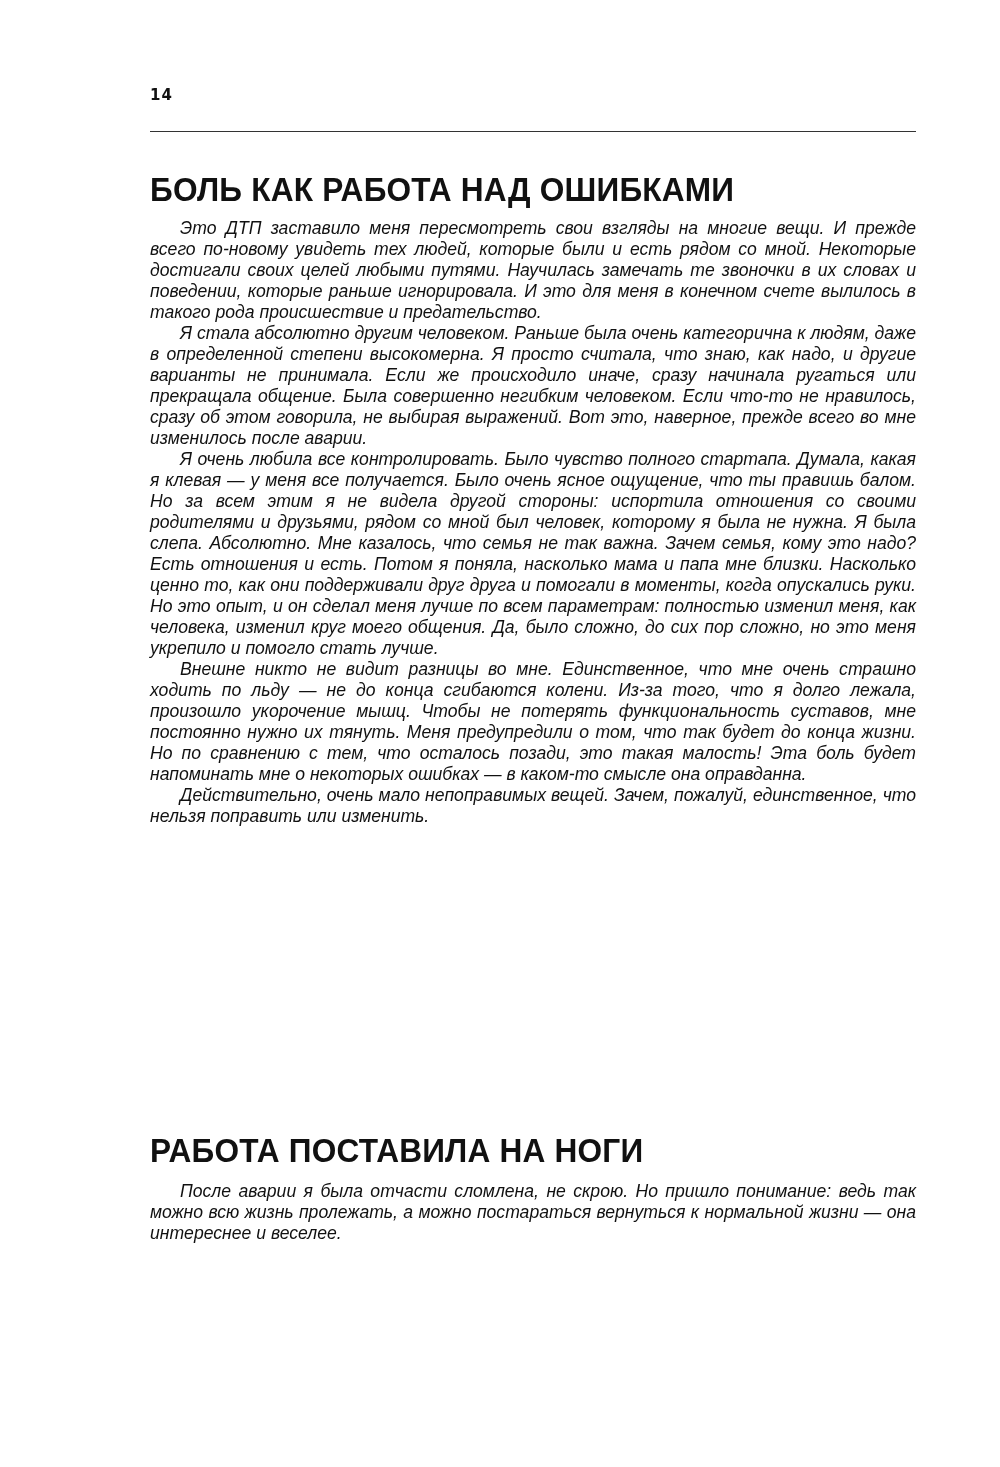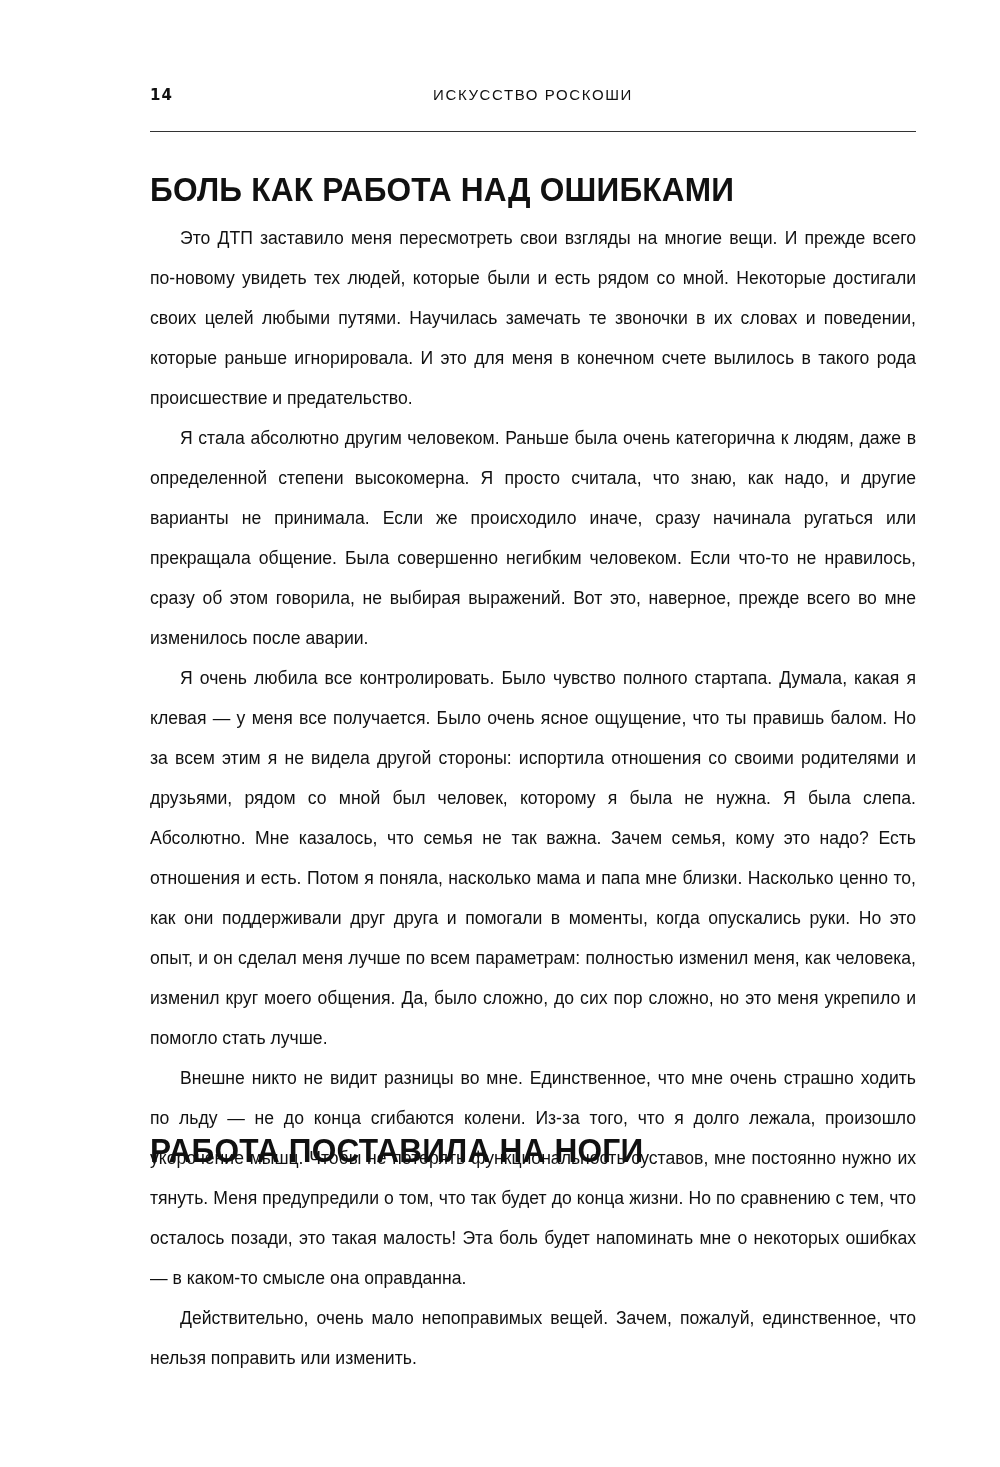--- a/index.html
+++ b/index.html
@@ -68,51 +68,52 @@
       white-space: nowrap;
       margin: 0;
     }
     .title-1 { top: 170px; }
     .title-2 { top: 1131px; }
     .body-text {
       position: absolute;
       left: 0;
       width: 766px;
       font-size: 17.6px;
-      line-height: 40px;
+      line-height: 21px;
       text-align: justify;
+      font-style: italic;
     }
     .body-text p {
       margin: 0;
       text-indent: 30px;
       hyphens: manual;
     }
     .block-1 { top: 218px; }
     .block-2 { top: 1181px; }
   </style>
 </head>
 <body>
 
 <div class="page">
 
   <div class="running-head">
     <span class="page-number">14</span>
-    <span class="book-title" style="left:73px;">ИСКУССТВО РОСКОШИ</span>
   </div>
 
   <div class="head-rule"></div>
 
   <h2 class="section-title title-1">БОЛЬ КАК РАБОТА НАД ОШИБКАМИ</h2>
 
   <div class="body-text block-1">
     <p>Это ДТП заставило меня пересмотреть свои взгляды на многие вещи. И прежде всего по-новому увидеть тех людей, которые были и есть рядом со мной. Некоторые достигали своих целей любыми путями. Научилась замечать те звоночки в их сло­вах и поведении, которые раньше игнорировала. И это для меня в конечном счете вылилось в такого рода происшествие и предательство.</p>
     <p>Я стала абсолютно другим человеком. Раньше была очень категорична к людям, даже в определенной степени высокомерна. Я просто считала, что знаю, как надо, и другие варианты не принимала. Если же происходило иначе, сразу начинала ру­гаться или прекращала общение. Была совершенно негибким человеком. Если что-то не нравилось, сразу об этом говорила, не выбирая выражений. Вот это, наверное, прежде всего во мне изменилось после аварии.</p>
     <p>Я очень любила все контролировать. Было чувство полного стартапа. Думала, какая я клевая — у меня все получается. Было очень ясное ощущение, что ты пра­вишь балом. Но за всем этим я не видела другой стороны: испортила отношения со своими родителями и друзьями, рядом со мной был человек, которому я была не нужна. Я была слепа. Абсолютно. Мне казалось, что семья не так важна. Зачем семья, кому это надо? Есть отношения и есть. Потом я поняла, насколько мама и папа мне близки. Насколько ценно то, как они поддерживали друг друга и по­могали в моменты, когда опускались руки. Но это опыт, и он сделал меня лучше по всем параметрам: полностью изменил меня, как человека, изменил круг моего общения. Да, было сложно, до сих пор сложно, но это меня укрепило и помогло стать лучше.</p>
     <p>Внешне никто не видит разницы во мне. Единственное, что мне очень страшно ходить по льду — не до конца сгибаются колени. Из-за того, что я долго лежала, произошло укорочение мышц. Чтобы не потерять функциональность суставов, мне постоянно нужно их тянуть. Меня предупредили о том, что так будет до конца жизни. Но по сравнению с тем, что осталось позади, это такая малость! Эта боль будет напоминать мне о некоторых ошибках — в каком-то смысле она оправданна.</p>
     <p>Действительно, очень мало непоправимых вещей. Зачем, пожалуй, единствен­ное, что нельзя поправить или изменить.</p>
   </div>
 
   <h2 class="section-title title-2">РАБОТА ПОСТАВИЛА НА НОГИ</h2>
 
   <div class="body-text block-2">
+    <p>После аварии я была отчасти сломлена, не скрою. Но пришло понимание: ведь так можно всю жизнь пролежать, а можно постараться вернуться к нормальной жиз­ни — она интереснее и веселее.</p>
   </div>
 
 </div>
 
 </body></html>

